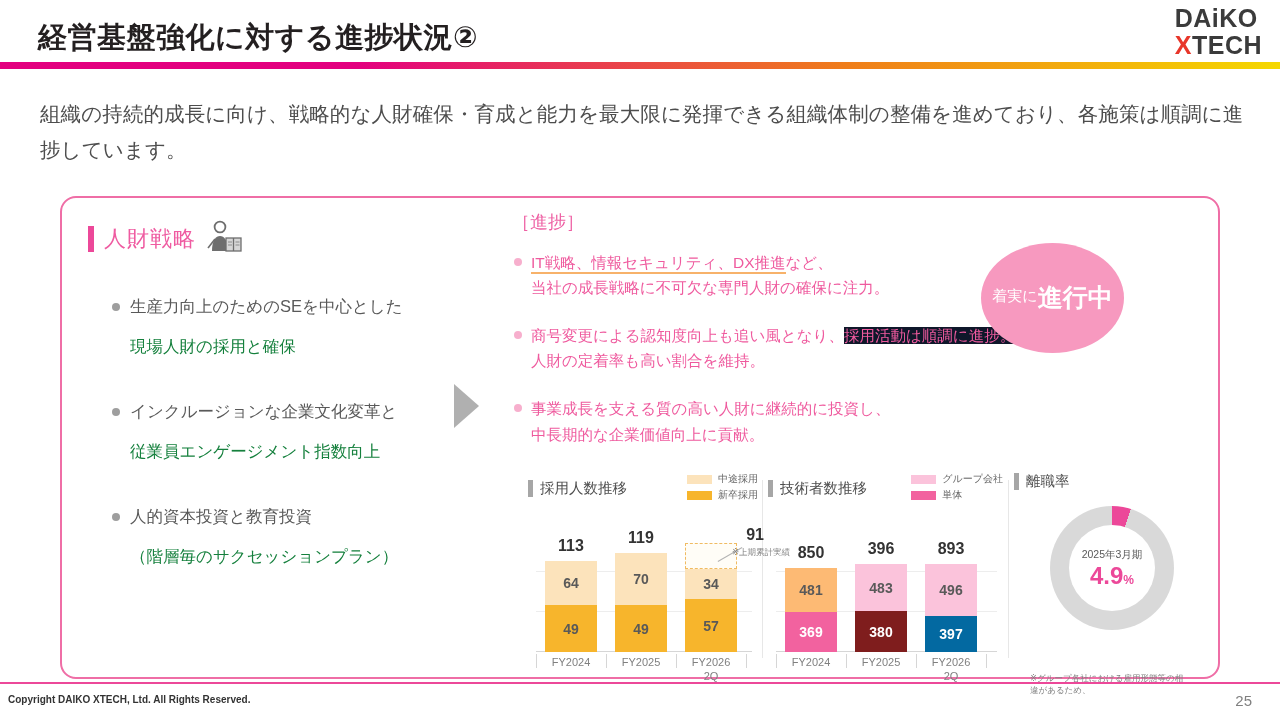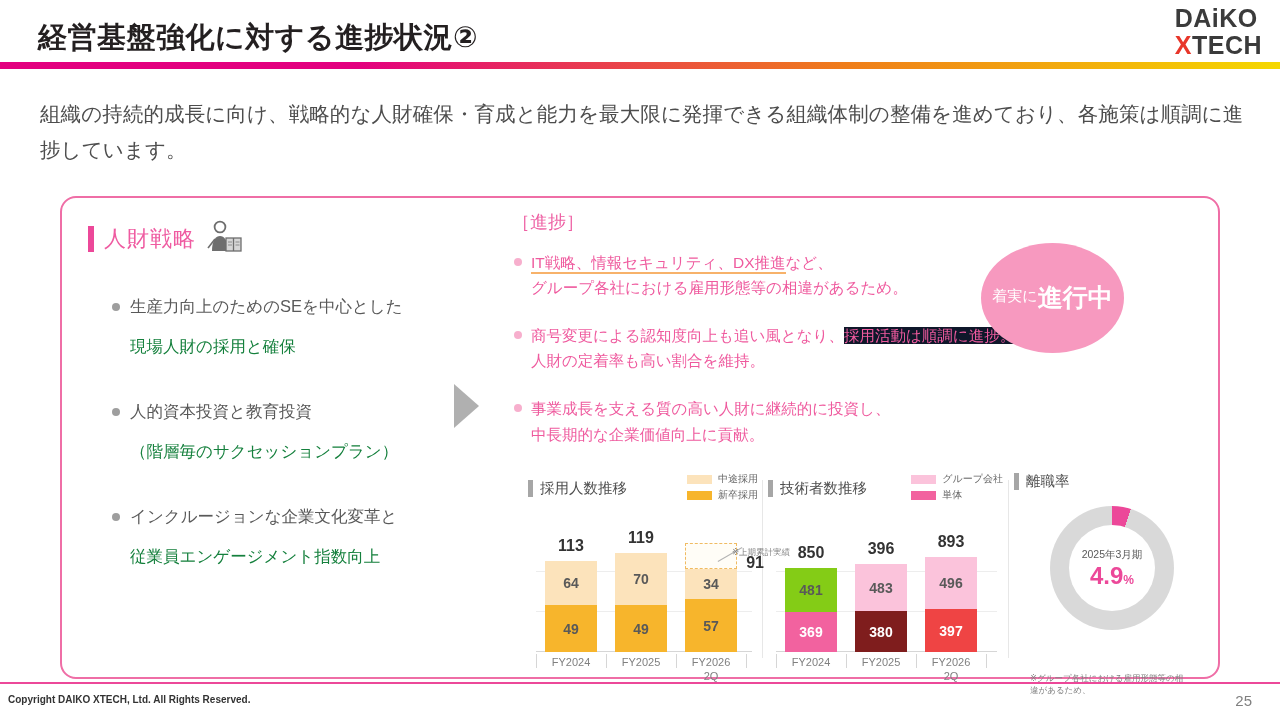--- a/index.html
+++ b/index.html
@@ -102,21 +102,21 @@
   .tot{
     position:absolute; width:100%; text-align:center; font-size:16px;
     font-weight:bold; color:#333; bottom:100%; margin-bottom:6px;
   }
   .xtick{
     position:absolute; top:100%; width:100%; margin-top:4px; text-align:center;
     font-size:11px; color:#808080; line-height:1.25;
   }
   .tick-sep{ position:absolute; bottom:6px; width:1px; height:14px; background:#d6d6d6; }
 
-  .ann-91{ position:absolute; right:-6px; top:10px; font-size:16px; font-weight:bold; color:#333;margin-top:28px; }
+  .ann-91{ position:absolute; right:-6px; top:10px; font-size:16px; font-weight:bold; color:#333; }
   .ann-note{ position:absolute; right:-32px; top:31px; font-size:8.5px; color:#808080; white-space:nowrap; }
   .leader{ position:absolute; width:28px; height:1px; background:#b3b3b3; transform:rotate(-30deg); }
 
   
   .donut-wrap{ position:absolute; left:14px; top:34px; width:160px; height:128px; }
   .donut{
     position:absolute; left:22px; top:0; width:124px; height:124px; border-radius:50%;
     background:conic-gradient(#ec4899 0deg 17.6deg, #d9d9d9 17.6deg 360deg);
   }
   .donut-hole{
@@ -172,42 +172,42 @@
     <div class="lb">
       <div class="lb-row">
         <div class="lb-dot"></div>
         <div class="lb-t1">生産力向上のためのSEを中心とした</div>
       </div>
       <div class="lb-t2">現場人財の採用と確保</div>
     </div>
     <div class="lb">
       <div class="lb-row">
         <div class="lb-dot"></div>
-        <div class="lb-t1">人的資本投資と教育投資</div>
-      </div>
-      <div class="lb-t2">（階層毎のサクセッションプラン）</div>
+        <div class="lb-t1">インクルージョンな企業文化変革と</div>
+      </div>
+      <div class="lb-t2">従業員エンゲージメント指数向上</div>
     </div>
     <div class="lb">
       <div class="lb-row">
         <div class="lb-dot"></div>
-        <div class="lb-t1">インクルージョンな企業文化変革と</div>
-      </div>
-      <div class="lb-t2">従業員エンゲージメント指数向上</div>
+        <div class="lb-t1">人的資本投資と教育投資</div>
+      </div>
+      <div class="lb-t2">（階層毎のサクセッションプラン）</div>
     </div>
   </div>
 
   <div class="arrow-tri"></div>
 
   <div class="prog-head">［進捗］</div>
   <div class="prog-list">
     <div class="pb">
       <div class="pb-dot"></div>
       <div class="pb-txt">
         <span class="u-orange">IT戦略、情報セキュリティ、DX推進</span><span>など、</span><br>
-        <span>グループ各社における雇用形態等の相違があるため。</span>
+        <span>当社の成長戦略に不可欠な専門人財の確保に注力。</span>
       </div>
     </div>
     <div class="pb">
       <div class="pb-dot"></div>
       <div class="pb-txt">
         <span>商号変更による認知度向上も追い風となり、</span><span class="hl-orange">採用活動は順調に進捗。</span><br>
         <span>人財の定着率も高い割合を維持。</span>
       </div>
     </div>
     <div class="pb">
@@ -318,21 +318,21 @@
         <div class="gridline" style="bottom:62px"></div>
         <div class="gridline" style="bottom:102px"></div>
         <div class="axisline"></div>
         <div class="tick-sep" style="left:8px"></div>
         <div class="tick-sep" style="left:78px"></div>
         <div class="tick-sep" style="left:148px"></div>
         <div class="tick-sep" style="left:218px"></div>
 
         <div class="bar-grp" style="left:17px">
           <div class="tot">850</div>
-          <div class="seg" style="height:44px;background:#84cc16">
+          <div class="seg" style="height:44px;background:#fdba74">
               <span>481</span>
             </div>
           <div class="seg" style="height:40px;background:#f2629f">
               <span style="color:#fff">369</span>
             </div>
           <div class="xtick">
             <div>FY2024</div>
           </div>
         </div>
 
@@ -347,21 +347,21 @@
           <div class="xtick">
             <div>FY2025</div>
           </div>
         </div>
 
         <div class="bar-grp" style="left:157px">
           <div class="tot">893</div>
           <div class="seg" style="height:52px;background:#fbc3db">
               <span>496</span>
             </div>
-          <div class="seg" style="height:43px;background:#ef4444">
+          <div class="seg" style="height:36px;background:#0369a1">
               <span style="color:#fff">397</span>
             </div>
           <div class="xtick">
             <div>FY2026</div>
             <div>2Q</div>
           </div>
         </div>
       </div>
     </div>
 

